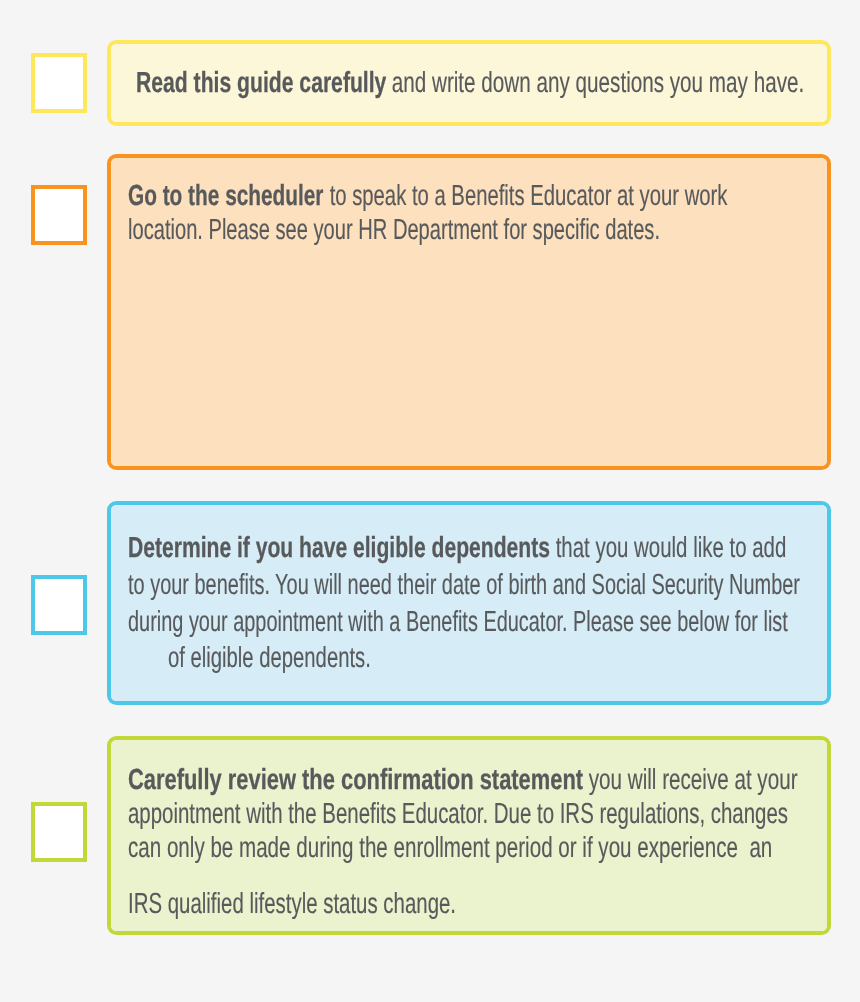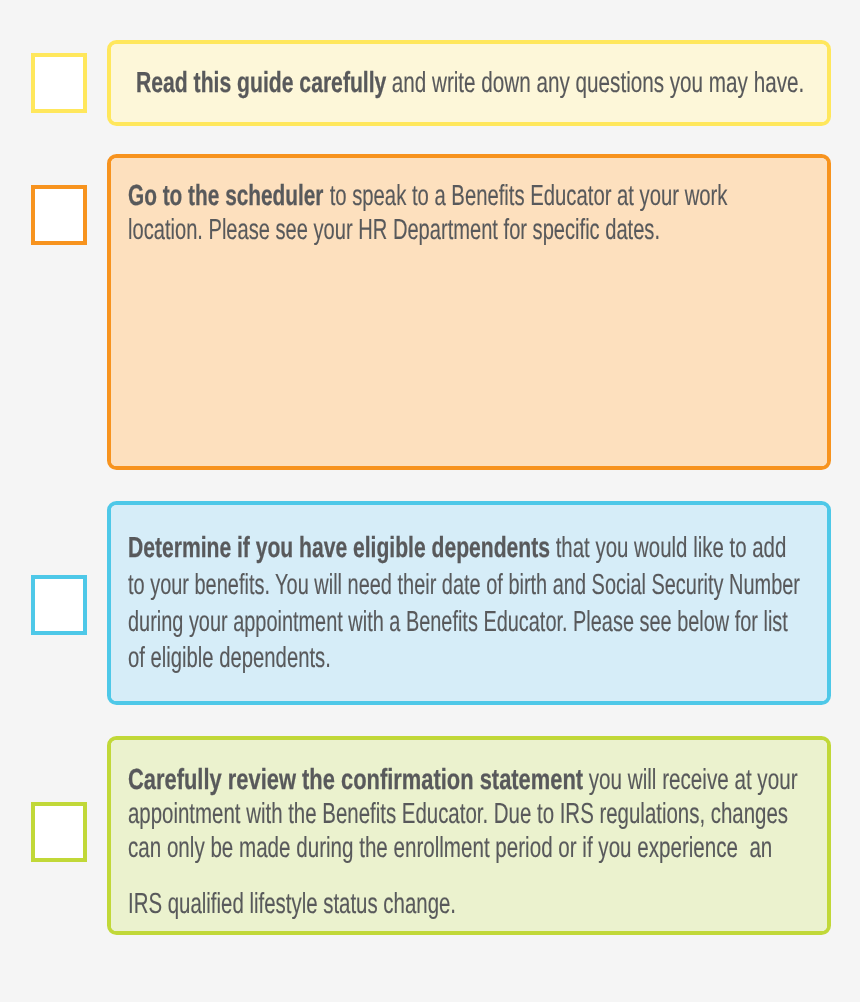--- a/index.html
+++ b/index.html
@@ -45,21 +45,21 @@
   #item-2 .l1 { top:181.9px; --bs:0.7178; --bm:-76.8px; --rs:0.6992; }
   #item-2 .l2 { top:215.7px; --rs:0.6934; }
 
   
   #item-3 .checkbox { top:575px; }
   #item-3 .note { top:501px; height:204px; }
   #item-3 .line { left:128px; }
   #item-3 .l1 { top:534.0px; --bs:0.7272; --bm:-158.3px; --rs:0.7047; }
   #item-3 .l2 { top:570.8px; --rs:0.6879; }
   #item-3 .l3 { top:607.6px; --rs:0.6868; }
-  #item-3 .l4 { top:643.9px; --rs:0.6988; }
+  #item-3 .l4 { top:643.9px;margin-left:40px; --rs:0.6988; }
 
   
   #item-4 .checkbox { top:802px; }
   #item-4 .note { top:736px; height:199px; }
   #item-4 .line { left:128px; }
   #item-4 .l1 { top:765.6px; --bs:0.7551; --bm:-147.6px; --rs:0.7117; }
   #item-4 .l2 { top:799.8px; --rs:0.7047; }
   #item-4 .l3 { top:834.3px; --rs:0.7099; }
   #item-4 .l4 { top:890px; --rs:0.7041; }
 </style>

